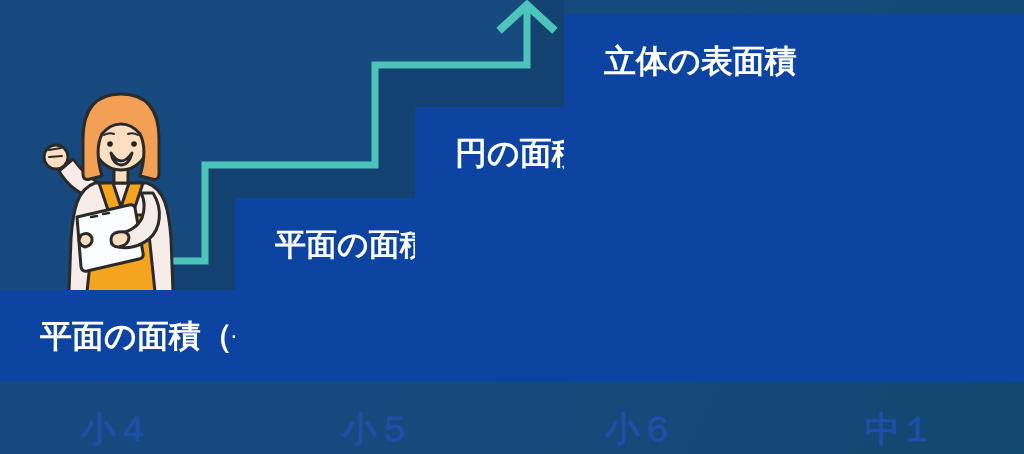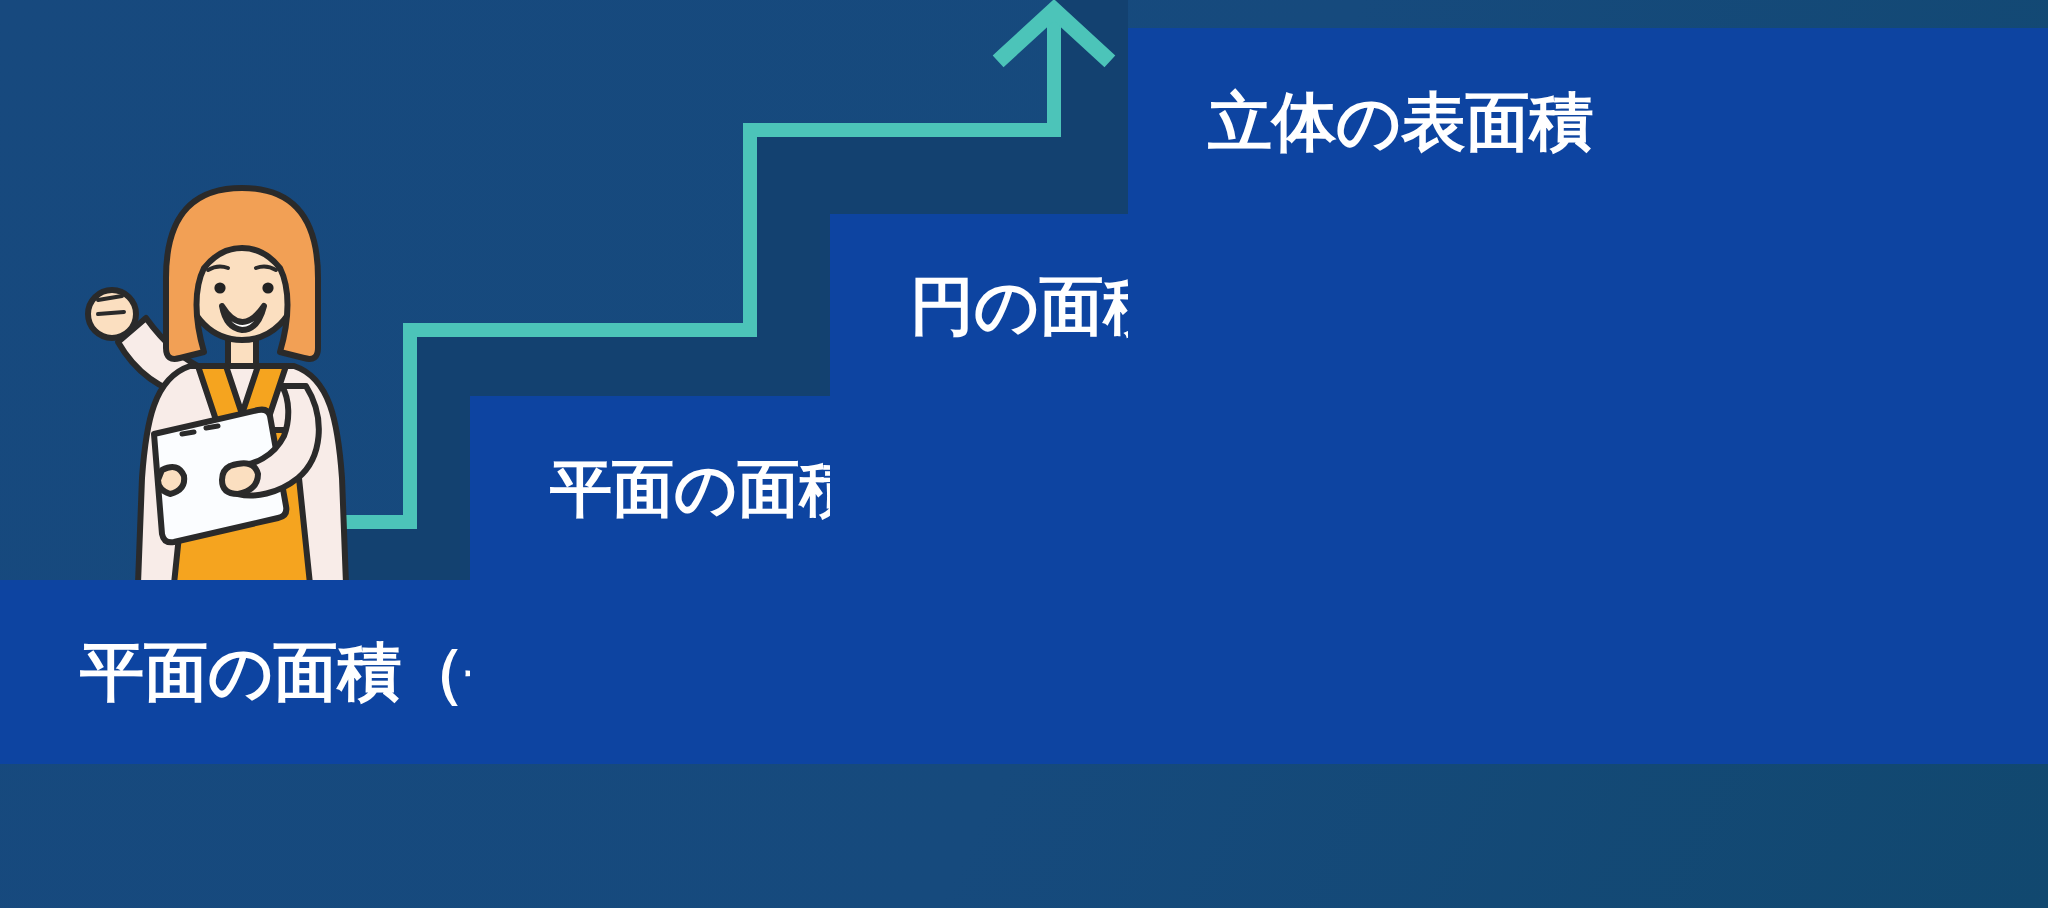--- a/index.html
+++ b/index.html
@@ -97,14 +97,20 @@
     <div class="band">
       <span class="step-label">円の面積</span>
     </div>
   </div>
   <div class="step step-4">
     <div class="band">
       <span class="step-label">立体の表面積</span>
     </div>
   </div>
 
+  <div class="grade-axis">
+    <span class="grade-label grade-1">小４</span>
+    <span class="grade-label grade-2">小５</span>
+    <span class="grade-label grade-3">小６</span>
+    <span class="grade-label grade-4">中１</span>
+  </div>
 
 </div>
 
 </body></html>

